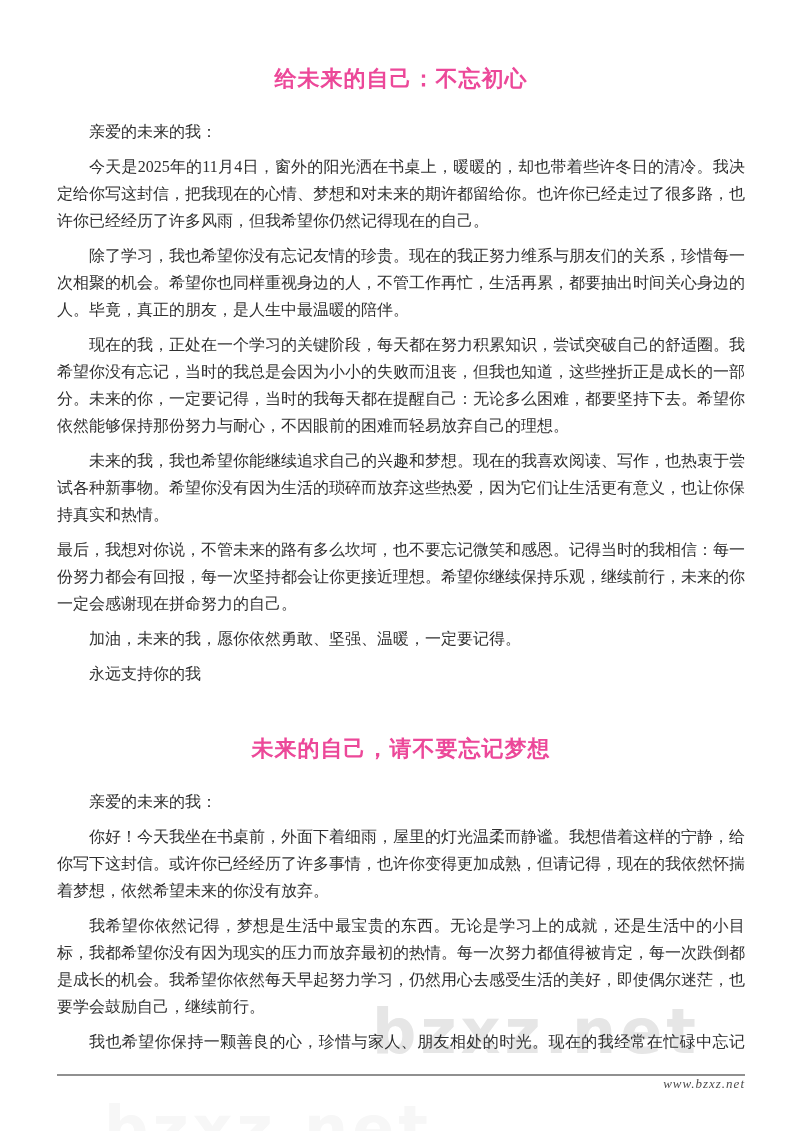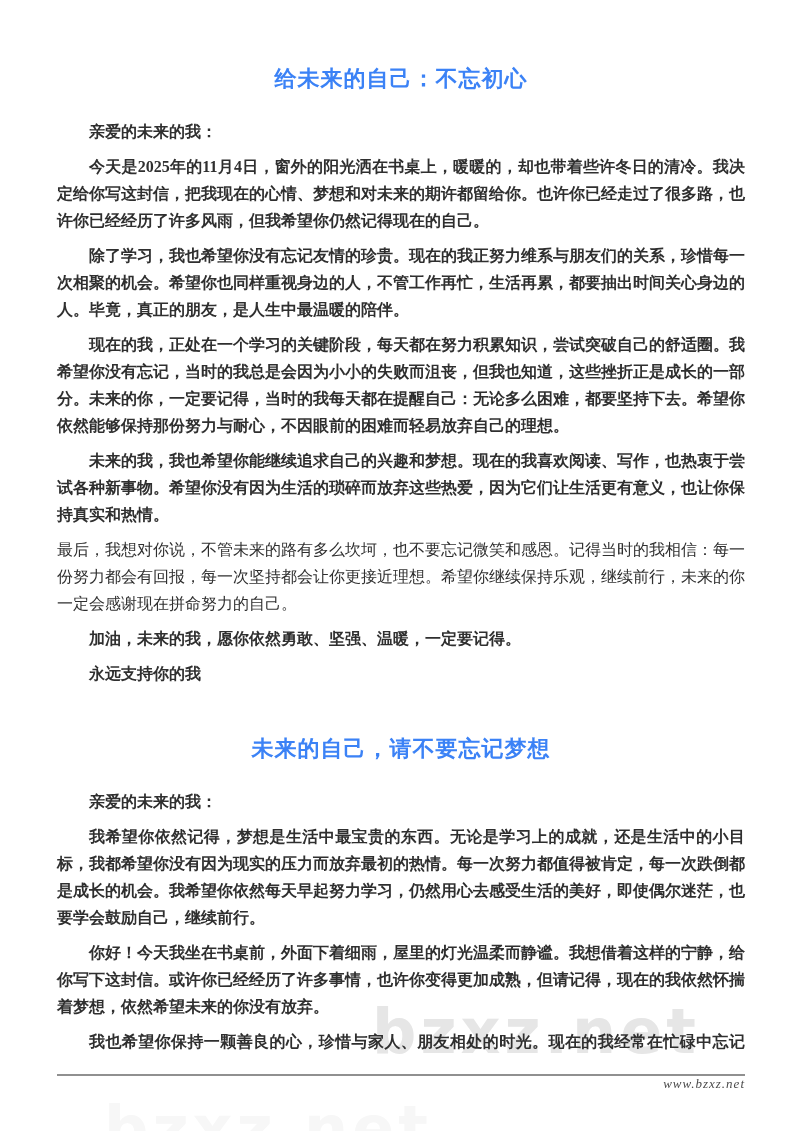--- a/index.html
+++ b/index.html
@@ -15,33 +15,33 @@
   }
   .content {
     position: relative;
     z-index: 1;
     padding: 64px 55px 0 57px;
   }
   .letter h1 {
     font-family: "Liberation Sans", "DejaVu Sans", sans-serif;
     font-size: 22px;
     font-weight: bold;
-    color: #3b82f6;
+    color: #ec4899;
     text-align: center;
     line-height: 30px;
     letter-spacing: 1px;
     margin: 0 0 24px 0;
   }
   .letter p {
     font-size: 16px;
     line-height: 27px;
     margin: 0 0 8px 0;
     text-align: justify;
   }
-  .indent { text-indent: 2em; font-weight: bold; }
+  .indent { text-indent: 2em; }
   .no-indent { text-indent: 0; }
   .clipped { text-align-last: justify; }
   .letter-2 { margin-top: 47px; }
   .watermark {
     position: absolute;
     z-index: 0;
     font-family: "DejaVu Sans", sans-serif;
     font-weight: bold;
     letter-spacing: 4px;
     white-space: nowrap;
@@ -84,22 +84,22 @@
       <p class="indent">现在的我，正处在一个学习的关键阶段，每天都在努力积累知识，尝试突破自己的舒适圈。我希望你没有忘记，当时的我总是会因为小小的失败而沮丧，但我也知道，这些挫折正是成长的一部分。未来的你，一定要记得，当时的我每天都在提醒自己：无论多么困难，都要坚持下去。希望你依然能够保持那份努力与耐心，不因眼前的困难而轻易放弃自己的理想。</p>
       <p class="indent">未来的我，我也希望你能继续追求自己的兴趣和梦想。现在的我喜欢阅读、写作，也热衷于尝试各种新事物。希望你没有因为生活的琐碎而放弃这些热爱，因为它们让生活更有意义，也让你保持真实和热情。</p>
       <p class="no-indent">最后，我想对你说，不管未来的路有多么坎坷，也不要忘记微笑和感恩。记得当时的我相信：每一份努力都会有回报，每一次坚持都会让你更接近理想。希望你继续保持乐观，继续前行，未来的你一定会感谢现在拼命努力的自己。</p>
       <p class="indent">加油，未来的我，愿你依然勇敢、坚强、温暖，一定要记得。</p>
       <p class="indent">永远支持你的我</p>
     </section>
 
     <section class="letter letter-2">
       <h1>未来的自己，请不要忘记梦想</h1>
       <p class="indent">亲爱的未来的我：</p>
+      <p class="indent">你好！今天我坐在书桌前，外面下着细雨，屋里的灯光温柔而静谧。我想借着这样的宁静，给你写下这封信。或许你已经经历了许多事情，也许你变得更加成熟，但请记得，现在的我依然怀揣着梦想，依然希望未来的你没有放弃。</p>
       <p class="indent">我希望你依然记得，梦想是生活中最宝贵的东西。无论是学习上的成就，还是生活中的小目标，我都希望你没有因为现实的压力而放弃最初的热情。每一次努力都值得被肯定，每一次跌倒都是成长的机会。我希望你依然每天早起努力学习，仍然用心去感受生活的美好，即使偶尔迷茫，也要学会鼓励自己，继续前行。</p>
-      <p class="indent">你好！今天我坐在书桌前，外面下着细雨，屋里的灯光温柔而静谧。我想借着这样的宁静，给你写下这封信。或许你已经经历了许多事情，也许你变得更加成熟，但请记得，现在的我依然怀揣着梦想，依然希望未来的你没有放弃。</p>
       <p class="indent clipped">我也希望你保持一颗善良的心，珍惜与家人、朋友相处的时光。现在的我经常在忙碌中忘记</p>
     </section>
 
   </div>
 
   <div class="footer">
     <div class="footer-rule"></div>
     <div class="footer-url">www.bzxz.net</div>
   </div>
 

